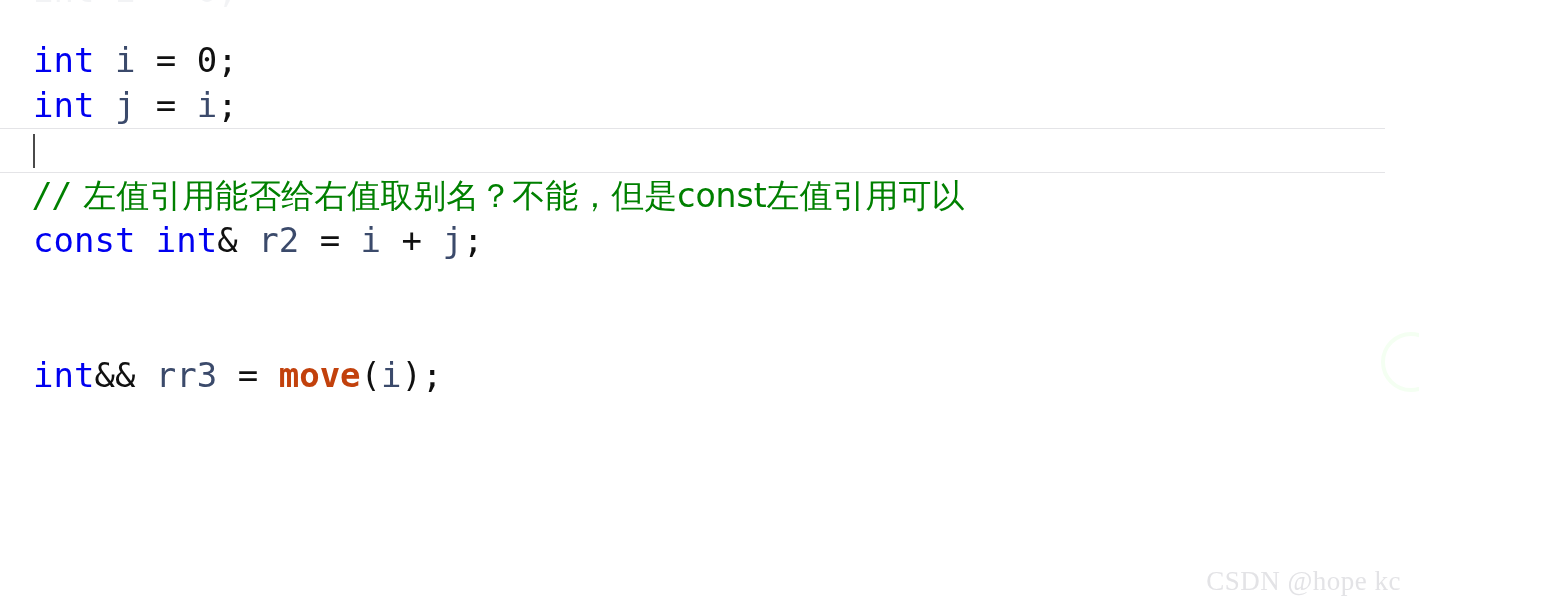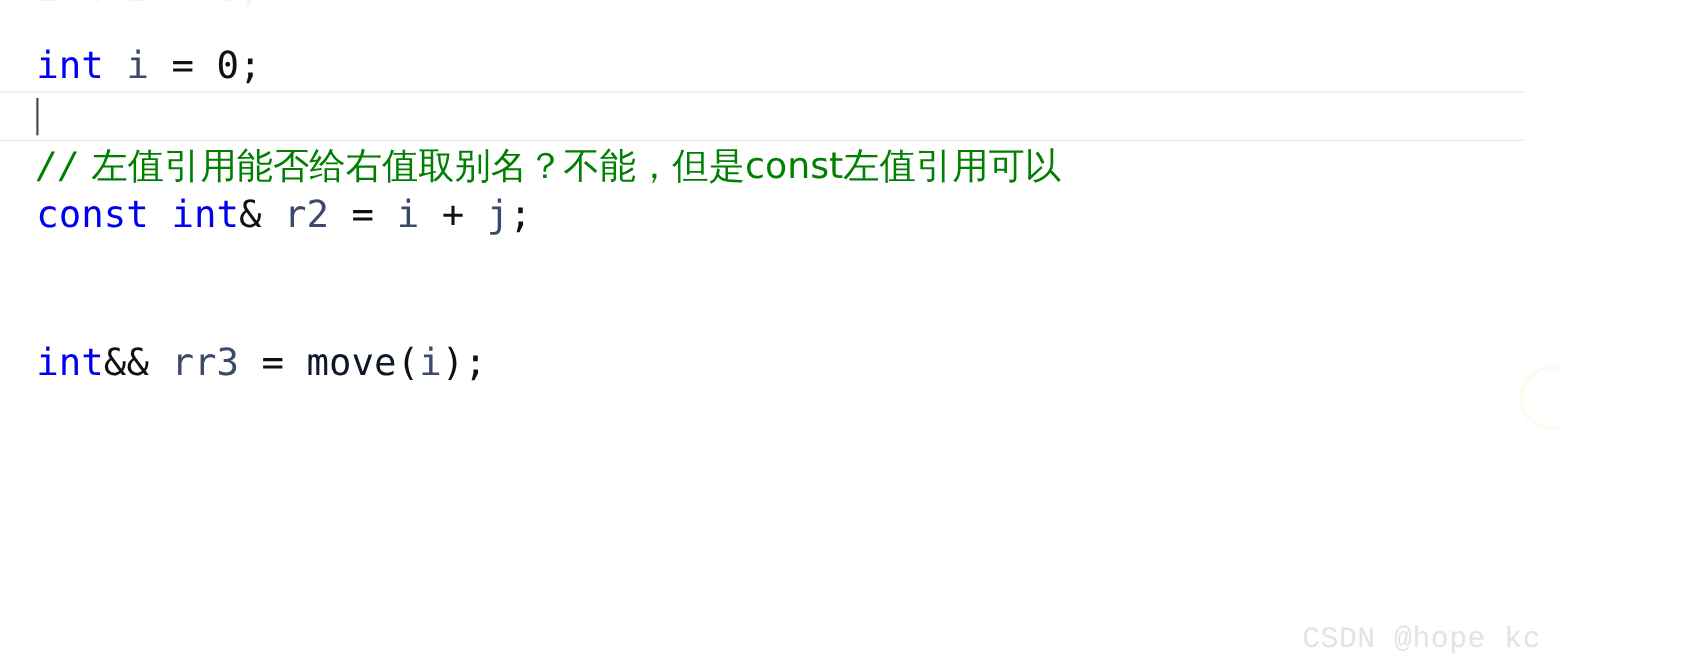--- a/index.html
+++ b/index.html
@@ -80,37 +80,37 @@
   }
 
   .blank { height: 45px; }
 
   
   .kw      { color: #0000f0; }   
   .amp     { color: #101010; }   
   .ident   { color: #3b4a6b; }   
   .punct   { color: #101010; }   
   .num     { color: #101010; }   
-  .fn      { color: #0f172a; }   
+  .fn      { color: #c2410c; font-weight: bold; }   
   .comment {
     color: #008000;
     font-family: "DejaVu Sans", "Liberation Sans", sans-serif;
     font-size: 33px;
   }
   .comment .cslash {
     font-family: "DejaVu Sans Mono", "Liberation Mono", monospace;
     font-style: italic;
   }
 
   
   .watermark {
     position: absolute;
     right: 18px;
     bottom: 10px;
-    font-family: Liberation Mono, monospace;
+    font-family: Liberation Serif, serif;
     font-size: 27px;
     color: #e3e3e6;
     letter-spacing: 0.5px;
     white-space: pre;
     user-select: none;
   }
 
   
   .edge-mark {
     position: absolute;
@@ -128,20 +128,21 @@
 <div id="editor">
 
   <div class="top-clip">
     <div class="ghost">int i = 0;</div>
   </div>
 
   <div class="code-area">
 
     <div class="line"><span class="kw">int</span><span> </span><span class="ident">i</span><span class="punct"> = </span><span class="num">0</span><span class="punct">;</span></div>
 
+    <div class="line"><span class="kw">int</span><span> </span><span class="ident">j</span><span class="punct"> = </span><span class="ident">i</span><span class="punct">;</span></div>
 
     <div class="line active"><span class="caret"></span></div>
 
     <div class="line comment"><span class="cslash">//</span><span> 左值引用能否给右值取别名？不能，但是const左值引用可以</span></div>
 
 
     <div class="line"><span class="kw">const</span><span> </span><span class="kw">int</span><span class="amp">&amp;</span><span> </span><span class="ident">r2</span><span class="punct"> = </span><span class="ident">i</span><span class="punct"> + </span><span class="ident">j</span><span class="punct">;</span></div>
 
     <div class="line blank"></div>
 

